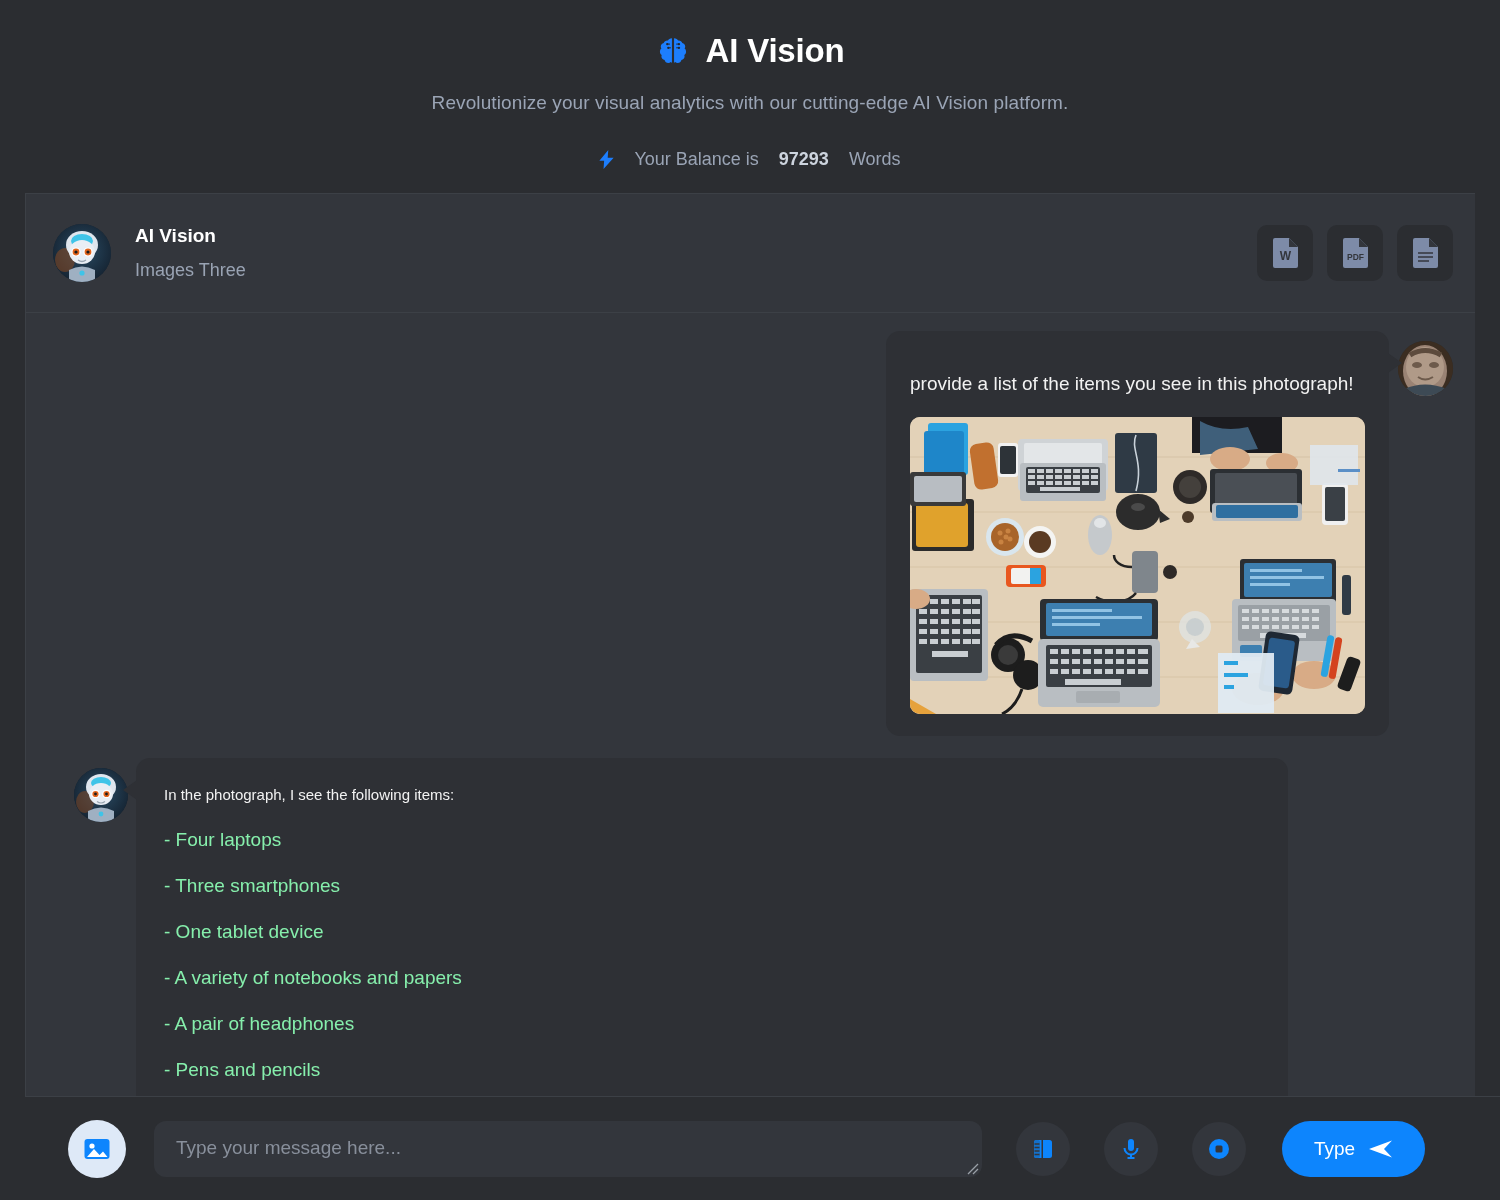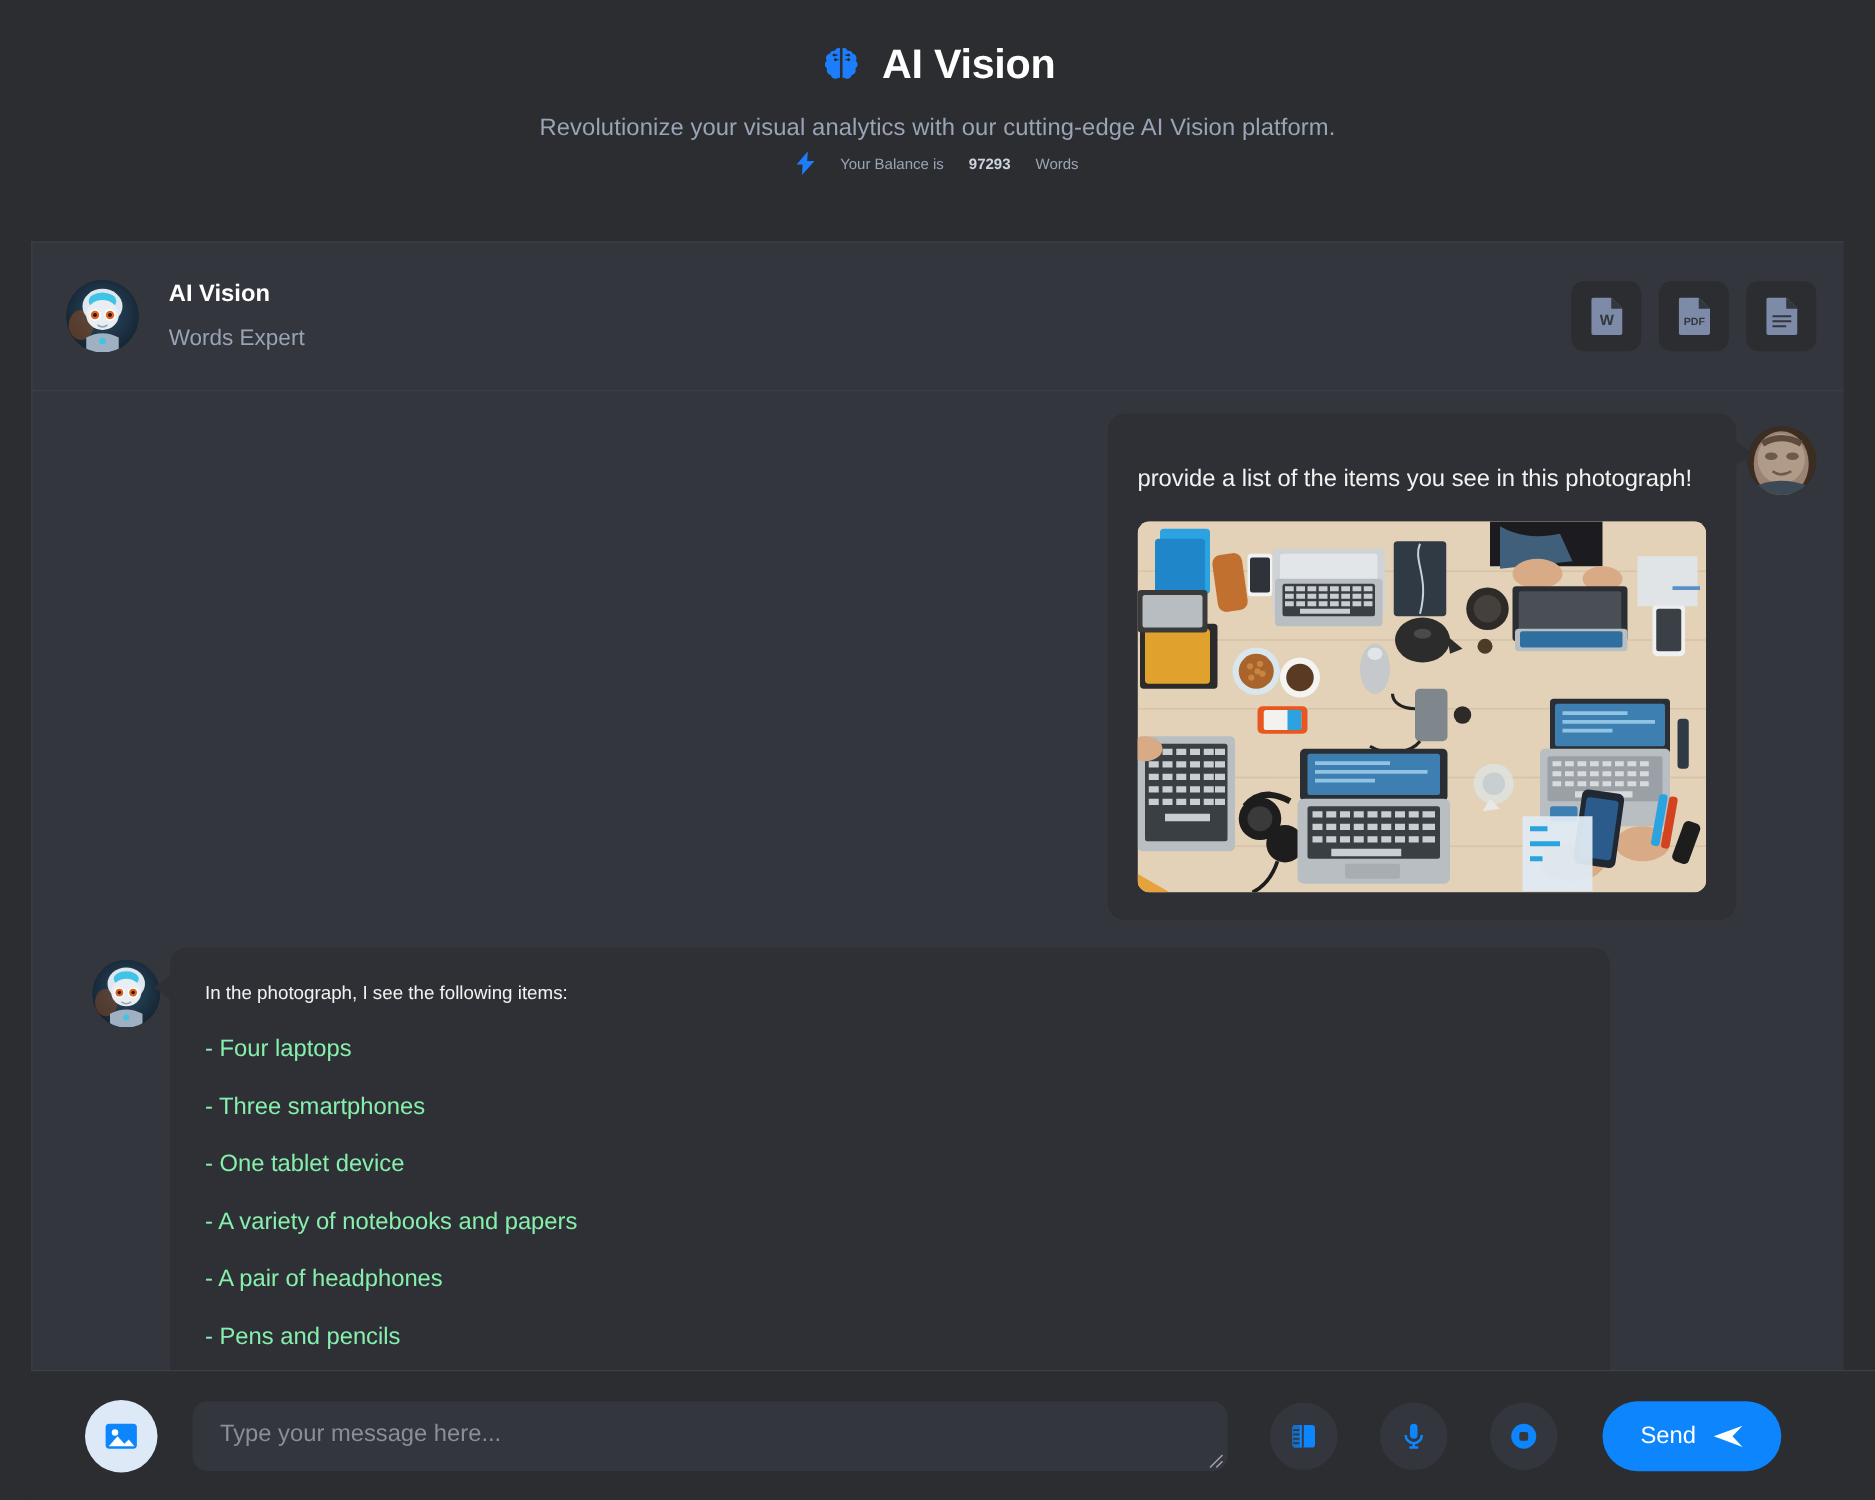--- a/index.html
+++ b/index.html
@@ -31,25 +31,25 @@
     color: #ffffff;
     letter-spacing: -0.2px;
   }
   .tagline {
     margin-top: 22px;
     font-size: 19px;
     color: #9aa4b5;
     letter-spacing: 0.1px;
   }
   .balance-row {
-    margin-top: 7px;
+    margin-top: 35px;
     display: flex;
     align-items: center;
     gap: 20px;
-    font-size: 12px;
+    font-size: 18px;
     color: #9aa4b5;
   }
   .bolt-icon { width: 15px; height: 19px; display: block; }
   .balance-value { color: #cdd4de; font-weight: bold; }
 
   
   .chat-panel {
     position: absolute;
     left: 25px; top: 193px;
     width: 1450px; height: 903px;
@@ -324,21 +324,21 @@
         <circle cx="35" cy="28" r="3.4" fill="#e2641c"></circle>
         <circle cx="23" cy="28" r="1.6" fill="#1b1b1b"></circle>
         <circle cx="35" cy="28" r="1.6" fill="#1b1b1b"></circle>
         <path d="M25 36q4 3 8 0" stroke="#9aa6b2" stroke-width="1.3" fill="none"></path>
         <path d="M16 46q13-7 26 0v12H16z" fill="#9fb0c2"></path>
         <circle cx="29" cy="49" r="2.6" fill="#3fc4e8"></circle>
       </svg>
     </div>
     <div class="agent-meta">
       <div class="agent-name">AI Vision</div>
-      <div class="agent-role">Words Expert</div>
+      <div class="agent-role">Images Three</div>
     </div>
     <div class="export-group">
       <div class="export-btn">
         <svg width="25" height="30" viewBox="0 0 25 30">
           <path fill="#7d8ba8" d="M0 2a2 2 0 0 1 2-2h14l9 9v19a2 2 0 0 1-2 2H2a2 2 0 0 1-2-2V2z"></path>
           <path fill="#33363c" d="M16 0l9 9h-9V0z"></path>
           <text x="12.5" y="22" font-family="Liberation Sans, sans-serif" font-size="12" font-weight="bold" fill="#33363c" text-anchor="middle">W</text>
         </svg>
       </div>
       <div class="export-btn">
@@ -721,18 +721,18 @@
   </div>
 
   <div class="round-btn">
     <svg width="24" height="24" viewBox="0 0 24 24">
       <circle cx="12" cy="12" r="10" fill="#0d85fd"></circle>
       <rect x="8.5" y="8.5" width="7" height="7" rx="1.5" fill="#33363c"></rect>
     </svg>
   </div>
 
   <button class="send-btn">
-    <span class="send-label">Send</span>
+    <span class="send-label">Type</span>
     <svg width="25" height="20" viewBox="0 0 25 20">
       <path d="M1 10l23-8.5-8 8.5 8 8.5z" fill="#ffffff"></path>
     </svg>
   </button>
 </div>
 
 </body></html>

